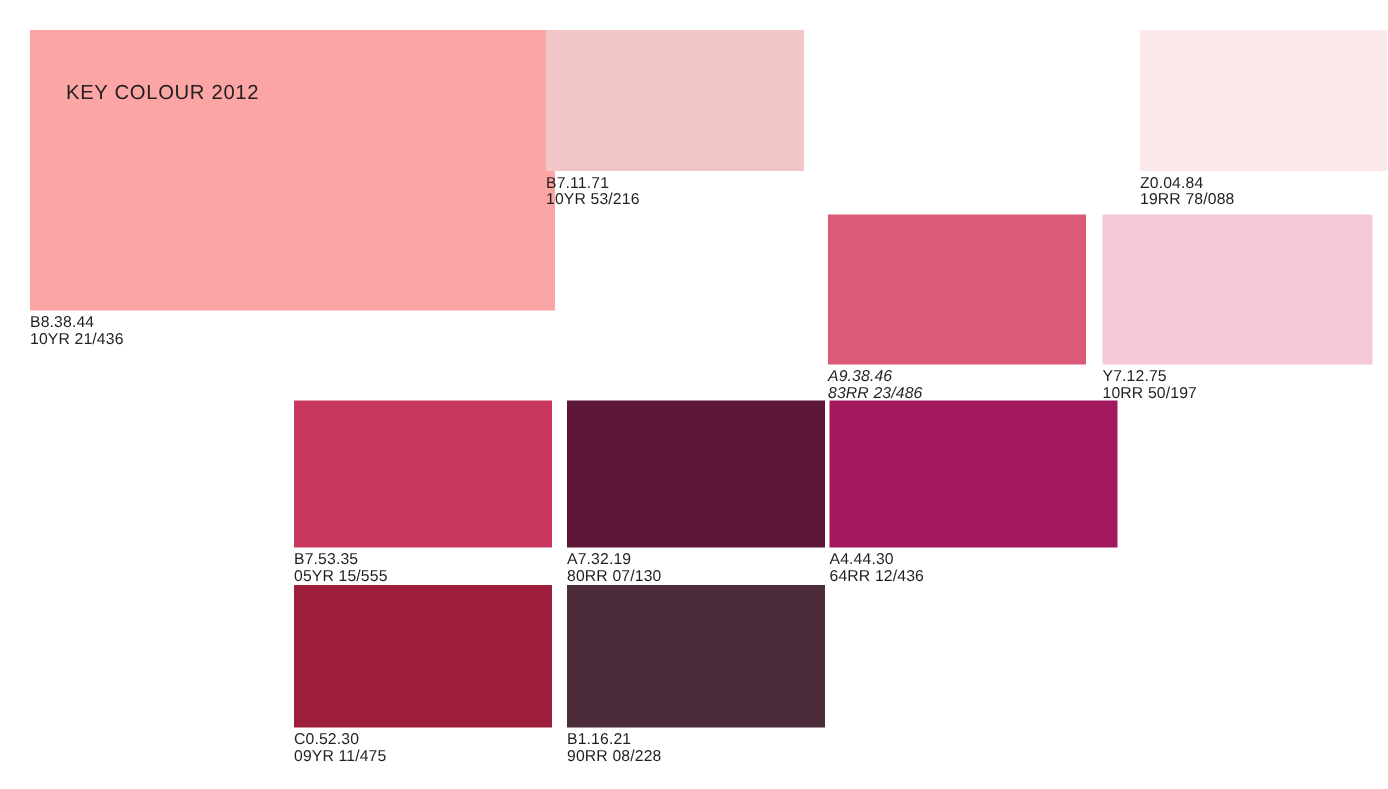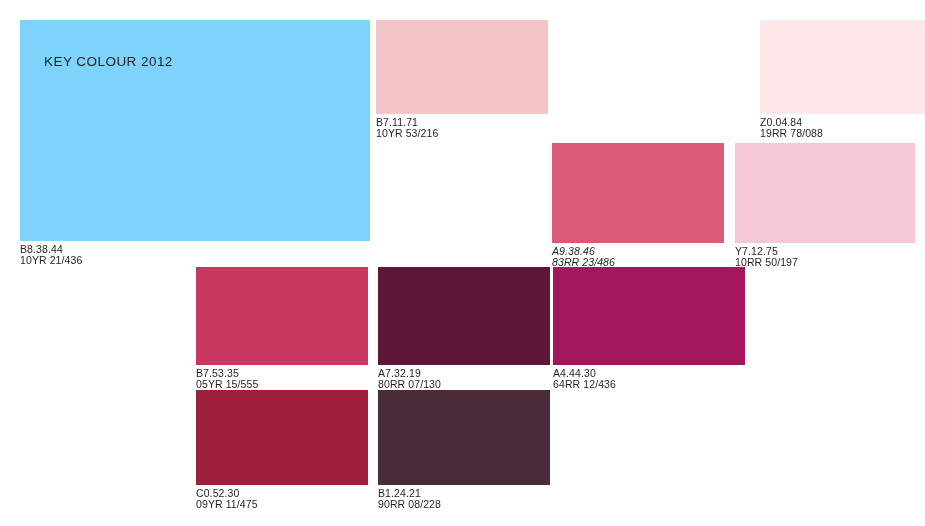--- a/index.html
+++ b/index.html
@@ -47,29 +47,29 @@
     color: #231f20;
     white-space: nowrap;
   }
 </style>
 </head>
 <body>
 
 <div id="palette-board" style="background: rgb(255, 255, 255);">
 
 <div class="swatch-group" style="left: 20px; top: 20px; width: 350px;">
-      <div class="swatch-chip" style="height: 221px; background: #7dd3fc; position: relative;">
+      <div class="swatch-chip" style="height: 187px; background: #fca5a5; position: relative;">
         <div class="key-colour-title">KEY COLOUR 2012</div>
       </div>
       <div class="swatch-caption" style="color: rgb(35, 31, 32);">
         <span class="caption-code">B8.38.44</span>
         <span class="caption-notation">10YR 21/436</span>
       </div>
     </div>
-    <div class="swatch-group" style="left: 376px; top: 20px; width: 172px;">
+    <div class="swatch-group" style="left: 364px; top: 20px; width: 172px;">
       <div class="swatch-chip" style="height: 94px; background: rgb(242, 198, 198);"></div>
       <div class="swatch-caption" style="color: rgb(35, 31, 32);">
         <span class="caption-code">B7.11.71</span>
         <span class="caption-notation">10YR 53/216</span>
       </div>
     </div>
     <div class="swatch-group" style="left: 735px; top: 20px; width: 205px; margin-left: 25px;">
       <div class="swatch-chip" style="height: 94px; background: rgb(252, 231, 233);"></div>
       <div class="swatch-caption" style="color: rgb(35, 31, 32);">
         <span class="caption-code">Z0.04.84</span>
@@ -114,17 +114,17 @@
     <div class="swatch-group" style="left: 196px; top: 390px; width: 172px;">
       <div class="swatch-chip" style="height: 95px; background: rgb(158, 31, 60);"></div>
       <div class="swatch-caption" style="color: rgb(35, 31, 32);">
         <span class="caption-code">C0.52.30</span>
         <span class="caption-notation">09YR 11/475</span>
       </div>
     </div>
     <div class="swatch-group" style="left: 378px; top: 390px; width: 172px;">
       <div class="swatch-chip" style="height: 95px; background: rgb(76, 44, 59);"></div>
       <div class="swatch-caption" style="color: rgb(35, 31, 32);">
-        <span class="caption-code">B1.24.21</span>
+        <span class="caption-code">B1.16.21</span>
         <span class="caption-notation">90RR 08/228</span>
       </div>
     </div>
   </div>
 
 </body></html>

